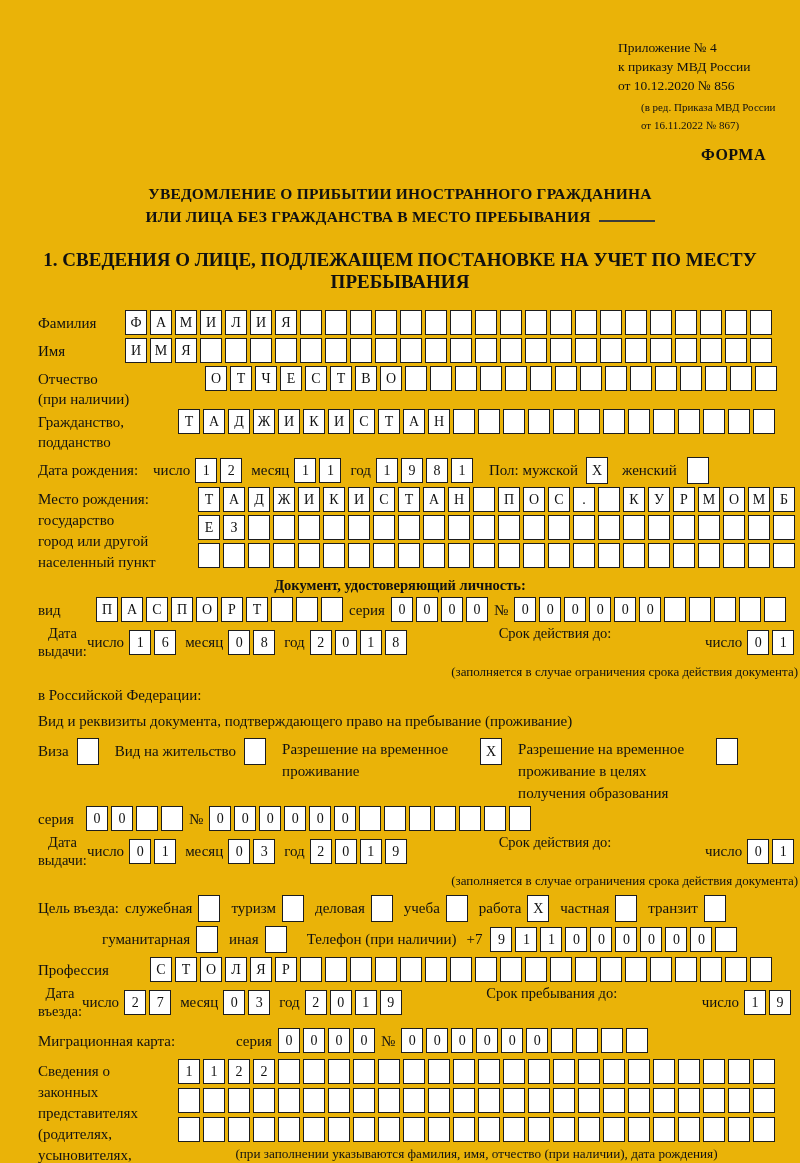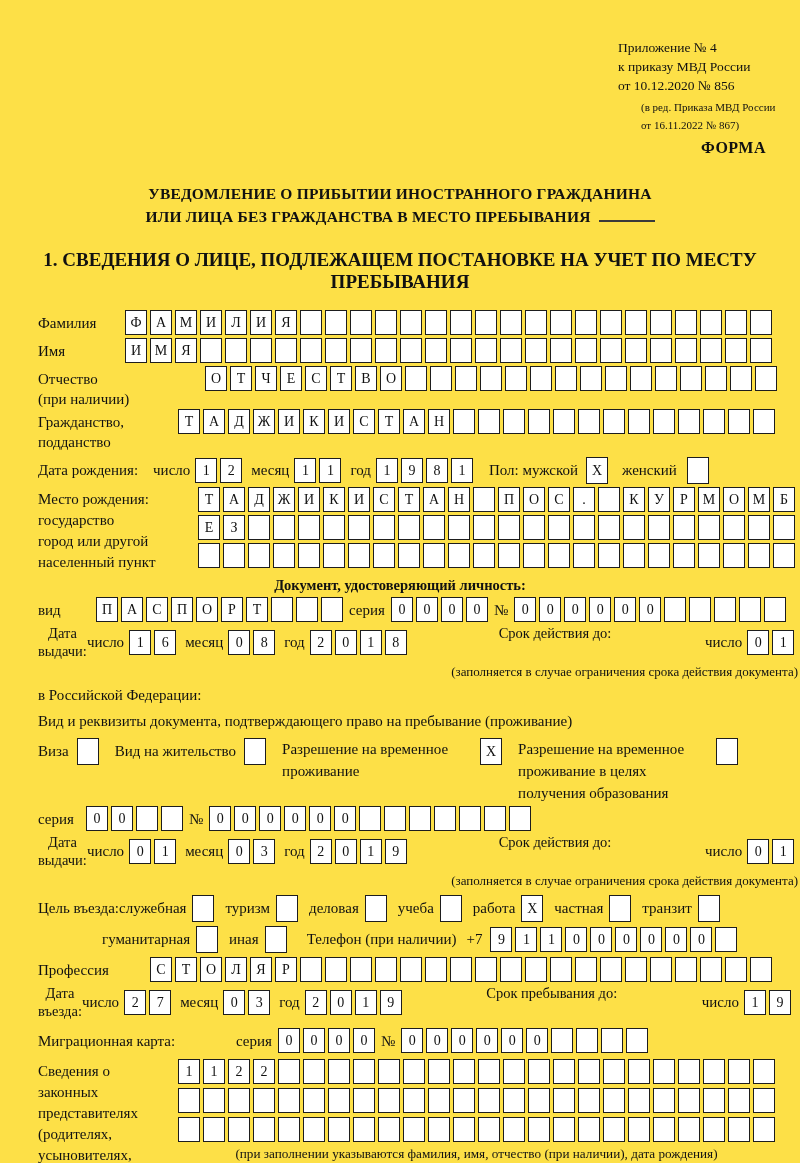--- a/index.html
+++ b/index.html
@@ -1,31 +1,31 @@
 <!DOCTYPE html>
 <html><head>
 <meta charset="utf-8">
 <style>
   html,body{margin:0;padding:0;background:#888;}
   .page{
     position:relative;
     width:800px;height:1163px;
-    background:#fde047;
+    background:#eab308;
     box-sizing:border-box;
     padding:182px 0 0 38px;
     font-family:"Liberation Serif","DejaVu Serif",serif;
     color:#111;
     font-size:15px;
     margin:0 auto;
     overflow:hidden;
   }
   
   .annex{position:absolute;left:618px;top:38px;line-height:19px;font-size:13.5px;}
   .annex .amend{margin-top:3px;font-size:11px;line-height:18px;margin-left:23px;}
-  .form-marker{position:absolute;top:139px;right:34px;font-weight:bold;font-size:16px;letter-spacing:.5px;}
+  .form-marker{position:absolute;top:146px;right:34px;font-weight:bold;font-size:16px;letter-spacing:.5px;}
   
   .title{margin-left:-38px;width:800px;text-align:center;font-weight:bold;font-size:15.5px;line-height:23px;letter-spacing:.2px;}
   .uline{display:inline-block;width:56px;height:13px;border-bottom:2.5px solid #3a3a3a;margin-left:8px;}
   .sec-heading{margin-left:-38px;width:800px;text-align:center;font-weight:bold;font-size:19px;margin-top:21px;}
   
   .frow{display:flex;align-items:flex-start;}
   .flabel{flex:0 0 auto;line-height:20px;padding-top:3px;}
   .flabel .l2{display:block;}
   .cells{display:flex;gap:3px;flex:0 0 auto;}
   .cell{
@@ -68,21 +68,21 @@
   
   .rvp{display:flex;align-items:flex-start;margin-top:6px;min-height:68px;}
   .rvp-item{display:flex;align-items:flex-start;}
   .rvp-item .cg-gap{margin-right:6px;}
   .rvp-text{width:192px;text-align:left;line-height:22px;}
   .rvp-text span{display:block;}
   .rvp .sp16{width:16px;flex:0 0 16px;}
   .rvp .lbl{line-height:27px;margin-right:8px;}
   
   .purpose{display:flex;align-items:center;margin-top:6px;}
-  .purpose .plabel{}
+  .purpose .plabel{margin-right:6px;}
   .checkgroup{display:flex;align-items:center;gap:11px;}
   .cg{display:inline-flex;align-items:center;gap:6px;}
   .purpose2{margin-left:64px;margin-top:4px;}
   .phone-label{margin-left:20px;margin-right:10px;}
   .phone-prefix{margin-right:8px;}
   
   .reps{display:flex;align-items:flex-start;margin-top:6px;}
   .reps-labels{flex:0 0 140px;line-height:21px;padding-top:2px;}
   .reps-labels span{display:block;}
   .reps-rows .cells{margin-bottom:4px;}

